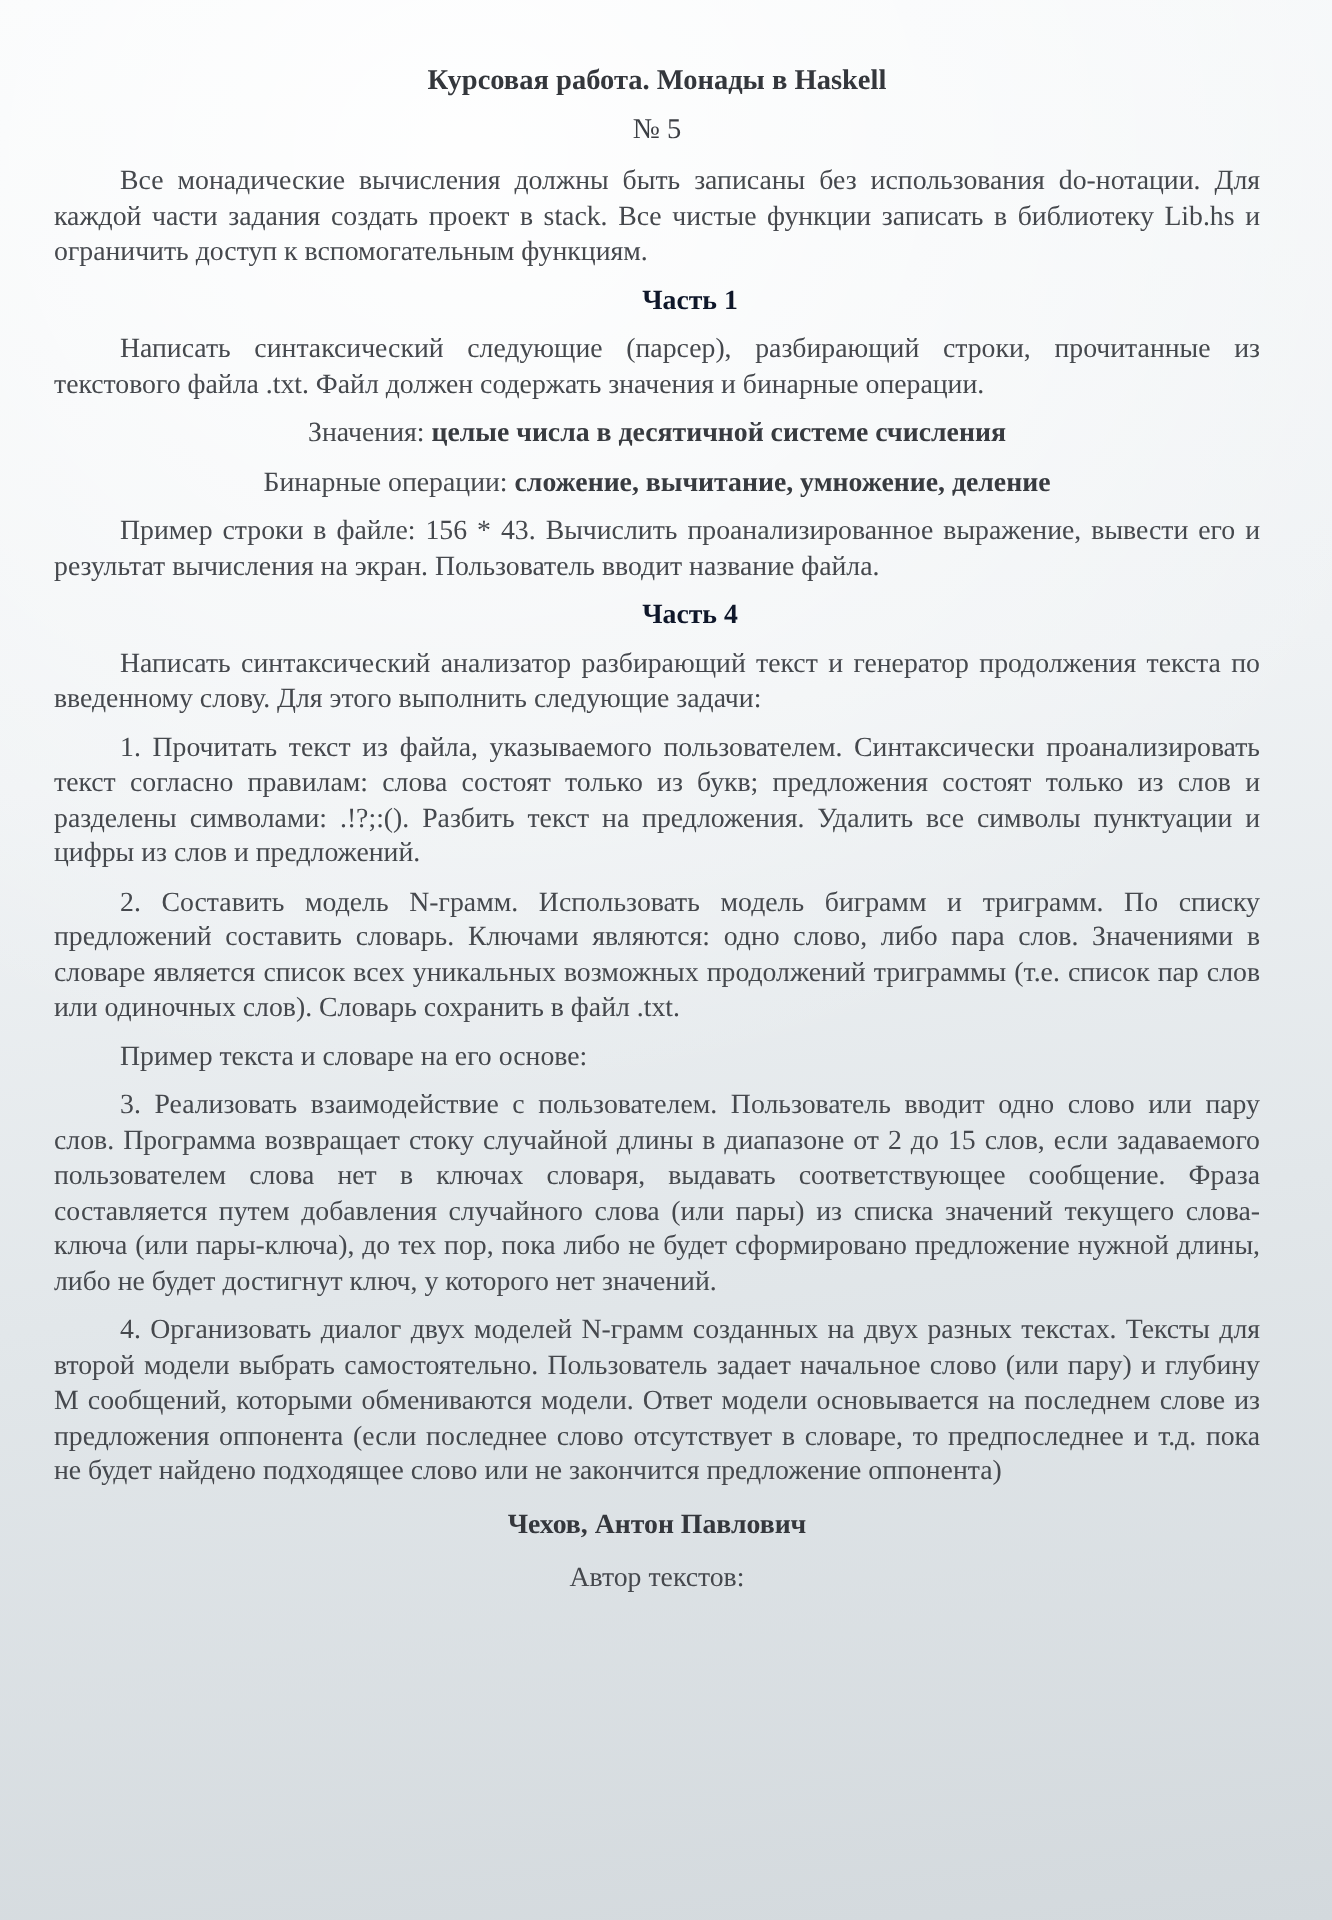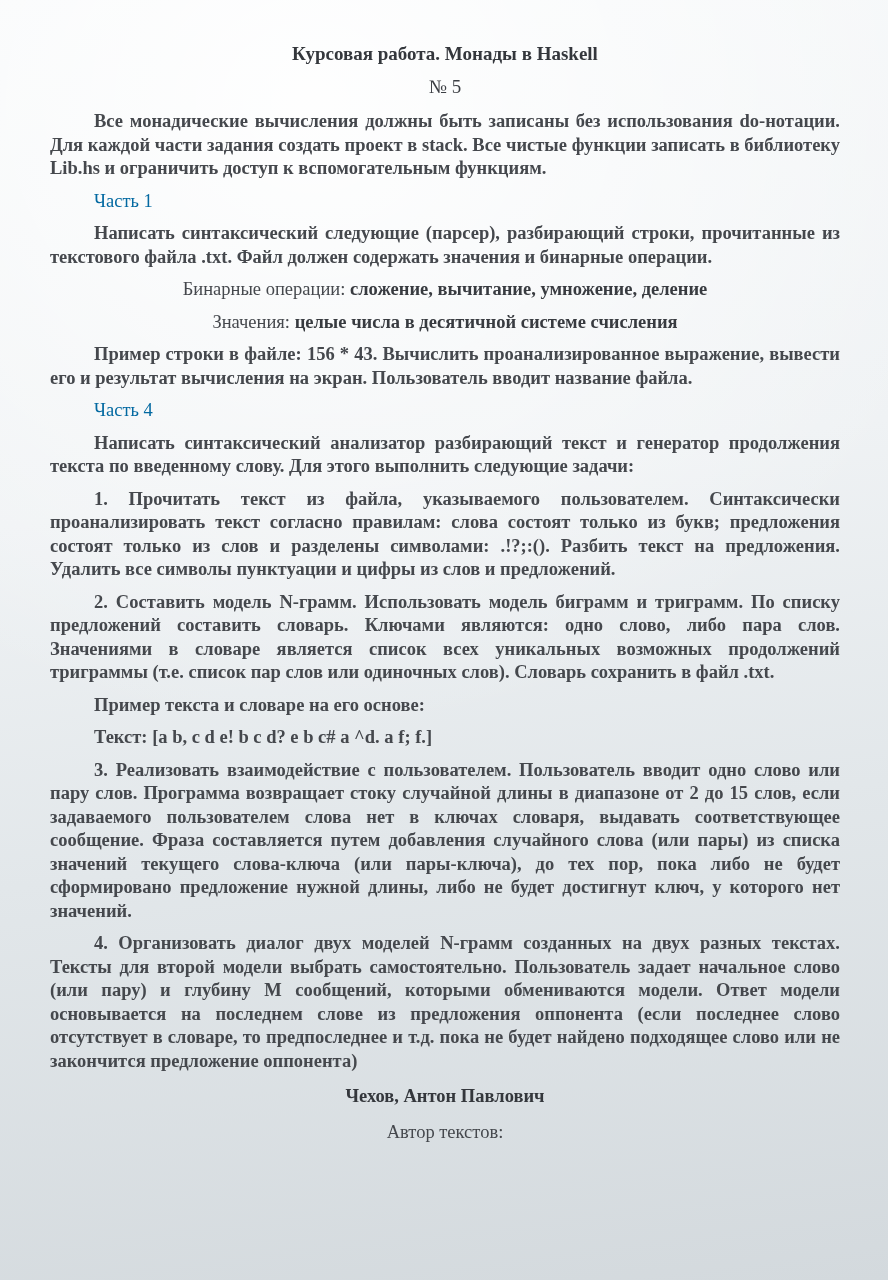--- a/index.html
+++ b/index.html
@@ -14,21 +14,21 @@
     background:
       radial-gradient(140% 90% at 35% 8%, rgba(255,255,255,0.9) 0%, rgba(255,255,255,0) 55%),
       linear-gradient(173deg, #f7f9fa 0%, #eff2f4 38%, #e2e7ea 64%, #d3d9dd 100%);
     font-family: "Liberation Serif", "DejaVu Serif", serif;
     color: #45484d;
   }
   .paper {
     box-sizing: border-box;
     width: 888px;
     height: 1280px;
-    padding: 42px 48px 0 50px;
+    padding: 42px 48px 0 36px;
   }
   .doc-title {
     font-size: 19px;
     font-weight: bold;
     color: #34373c;
     text-align: center;
     margin: 0 0 9px 0;
     line-height: 23.5px;
   }
   .doc-number {
@@ -41,26 +41,26 @@
   p {
     font-size: 18.5px;
     line-height: 23.5px;
     margin: 9px 0;
   }
   .just {
     text-align: justify;
   }
   .indent {
     text-indent: 44px;
-    font-weight: bold;
   }
   .heading {
-    font-weight: normal;
-    color: #0369a1;
+    font-weight: bold;
+    color: #0f172a;
     margin-left: 44px;
+    text-align: center;
   }
   .center {
     text-align: center;
     text-indent: 0;
   }
   .emph {
     font-weight: bold;
     color: #383b40;
   }
   .footer-line {
@@ -81,42 +81,41 @@
 
   <div class="doc-number">№ 5</div>
 
   <p class="just indent">Все монадические вычисления должны быть записаны без использования do-нотации. Для каждой части задания создать проект в stack. Все чистые функции записать в библиотеку Lib.hs и ограничить доступ к вспомогательным функциям.</p>
 
   <p class="heading">Часть 1</p>
 
   <p class="just indent">Написать синтаксический следующие (парсер), разбирающий строки, прочитанные из текстового файла .txt. Файл должен содержать значения и бинарные операции.</p>
 
   <p class="center">
-    <span>Бинарные операции:</span>
-    <span class="emph">сложение, вычитание, умножение, деление</span>
+    <span>Значения:</span>
+    <span class="emph">целые числа в десятичной системе счисления</span>
   </p>
 
   <p class="center">
-    <span>Значения:</span>
-    <span class="emph">целые числа в десятичной системе счисления</span>
+    <span>Бинарные операции:</span>
+    <span class="emph">сложение, вычитание, умножение, деление</span>
   </p>
 
   <p class="just indent">Пример строки в файле: 156 * 43. Вычислить проанализированное выражение, вывести его и результат вычисления на экран. Пользователь вводит название файла.</p>
 
   <p class="heading">Часть 4</p>
 
   <p class="just indent">Написать синтаксический анализатор разбирающий текст и генератор продолжения текста по введенному слову. Для этого выполнить следующие задачи:</p>
 
   <p class="just indent">1. Прочитать текст из файла, указываемого пользователем. Синтаксически проанализировать текст согласно правилам: слова состоят только из букв; предложения состоят только из слов и разделены символами: .!?;:(). Разбить текст на предложения. Удалить все символы пунктуации и цифры из слов и предложений.</p>
 
   <p class="just indent">2. Составить модель N-грамм. Использовать модель биграмм и триграмм. По списку предложений составить словарь. Ключами являются: одно слово, либо пара слов. Значениями в словаре является список всех уникальных возможных продолжений триграммы (т.е. список пар слов или одиночных слов). Словарь сохранить в файл .txt.</p>
 
   <p class="indent">Пример текста и словаре на его основе:</p>
 
-  <p class="indent">Текст: [a b, c d e! b c d? e b c# a ^d. a f; f.]</p>
 
 
   <p class="just indent">3. Реализовать взаимодействие с пользователем. Пользователь вводит одно слово или пару слов. Программа возвращает стоку случайной длины в диапазоне от 2 до 15 слов, если задаваемого пользователем слова нет в ключах словаря, выдавать соответствующее сообщение. Фраза составляется путем добавления случайного слова (или пары) из списка значений текущего слова-ключа (или пары-ключа), до тех пор, пока либо не будет сформировано предложение нужной длины, либо не будет достигнут ключ, у которого нет значений.</p>
 
   <p class="just indent">4. Организовать диалог двух моделей N-грамм созданных на двух разных текстах. Тексты для второй модели выбрать самостоятельно. Пользователь задает начальное слово (или пару) и глубину M сообщений, которыми обмениваются модели. Ответ модели основывается на последнем слове из предложения оппонента (если последнее слово отсутствует в словаре, то предпоследнее и т.д. пока не будет найдено подходящее слово или не закончится предложение оппонента)</p>
 
   <p class="footer-line author-name">Чехов, Антон Павлович</p>
 
   <p class="footer-line">Автор текстов:</p>
 

